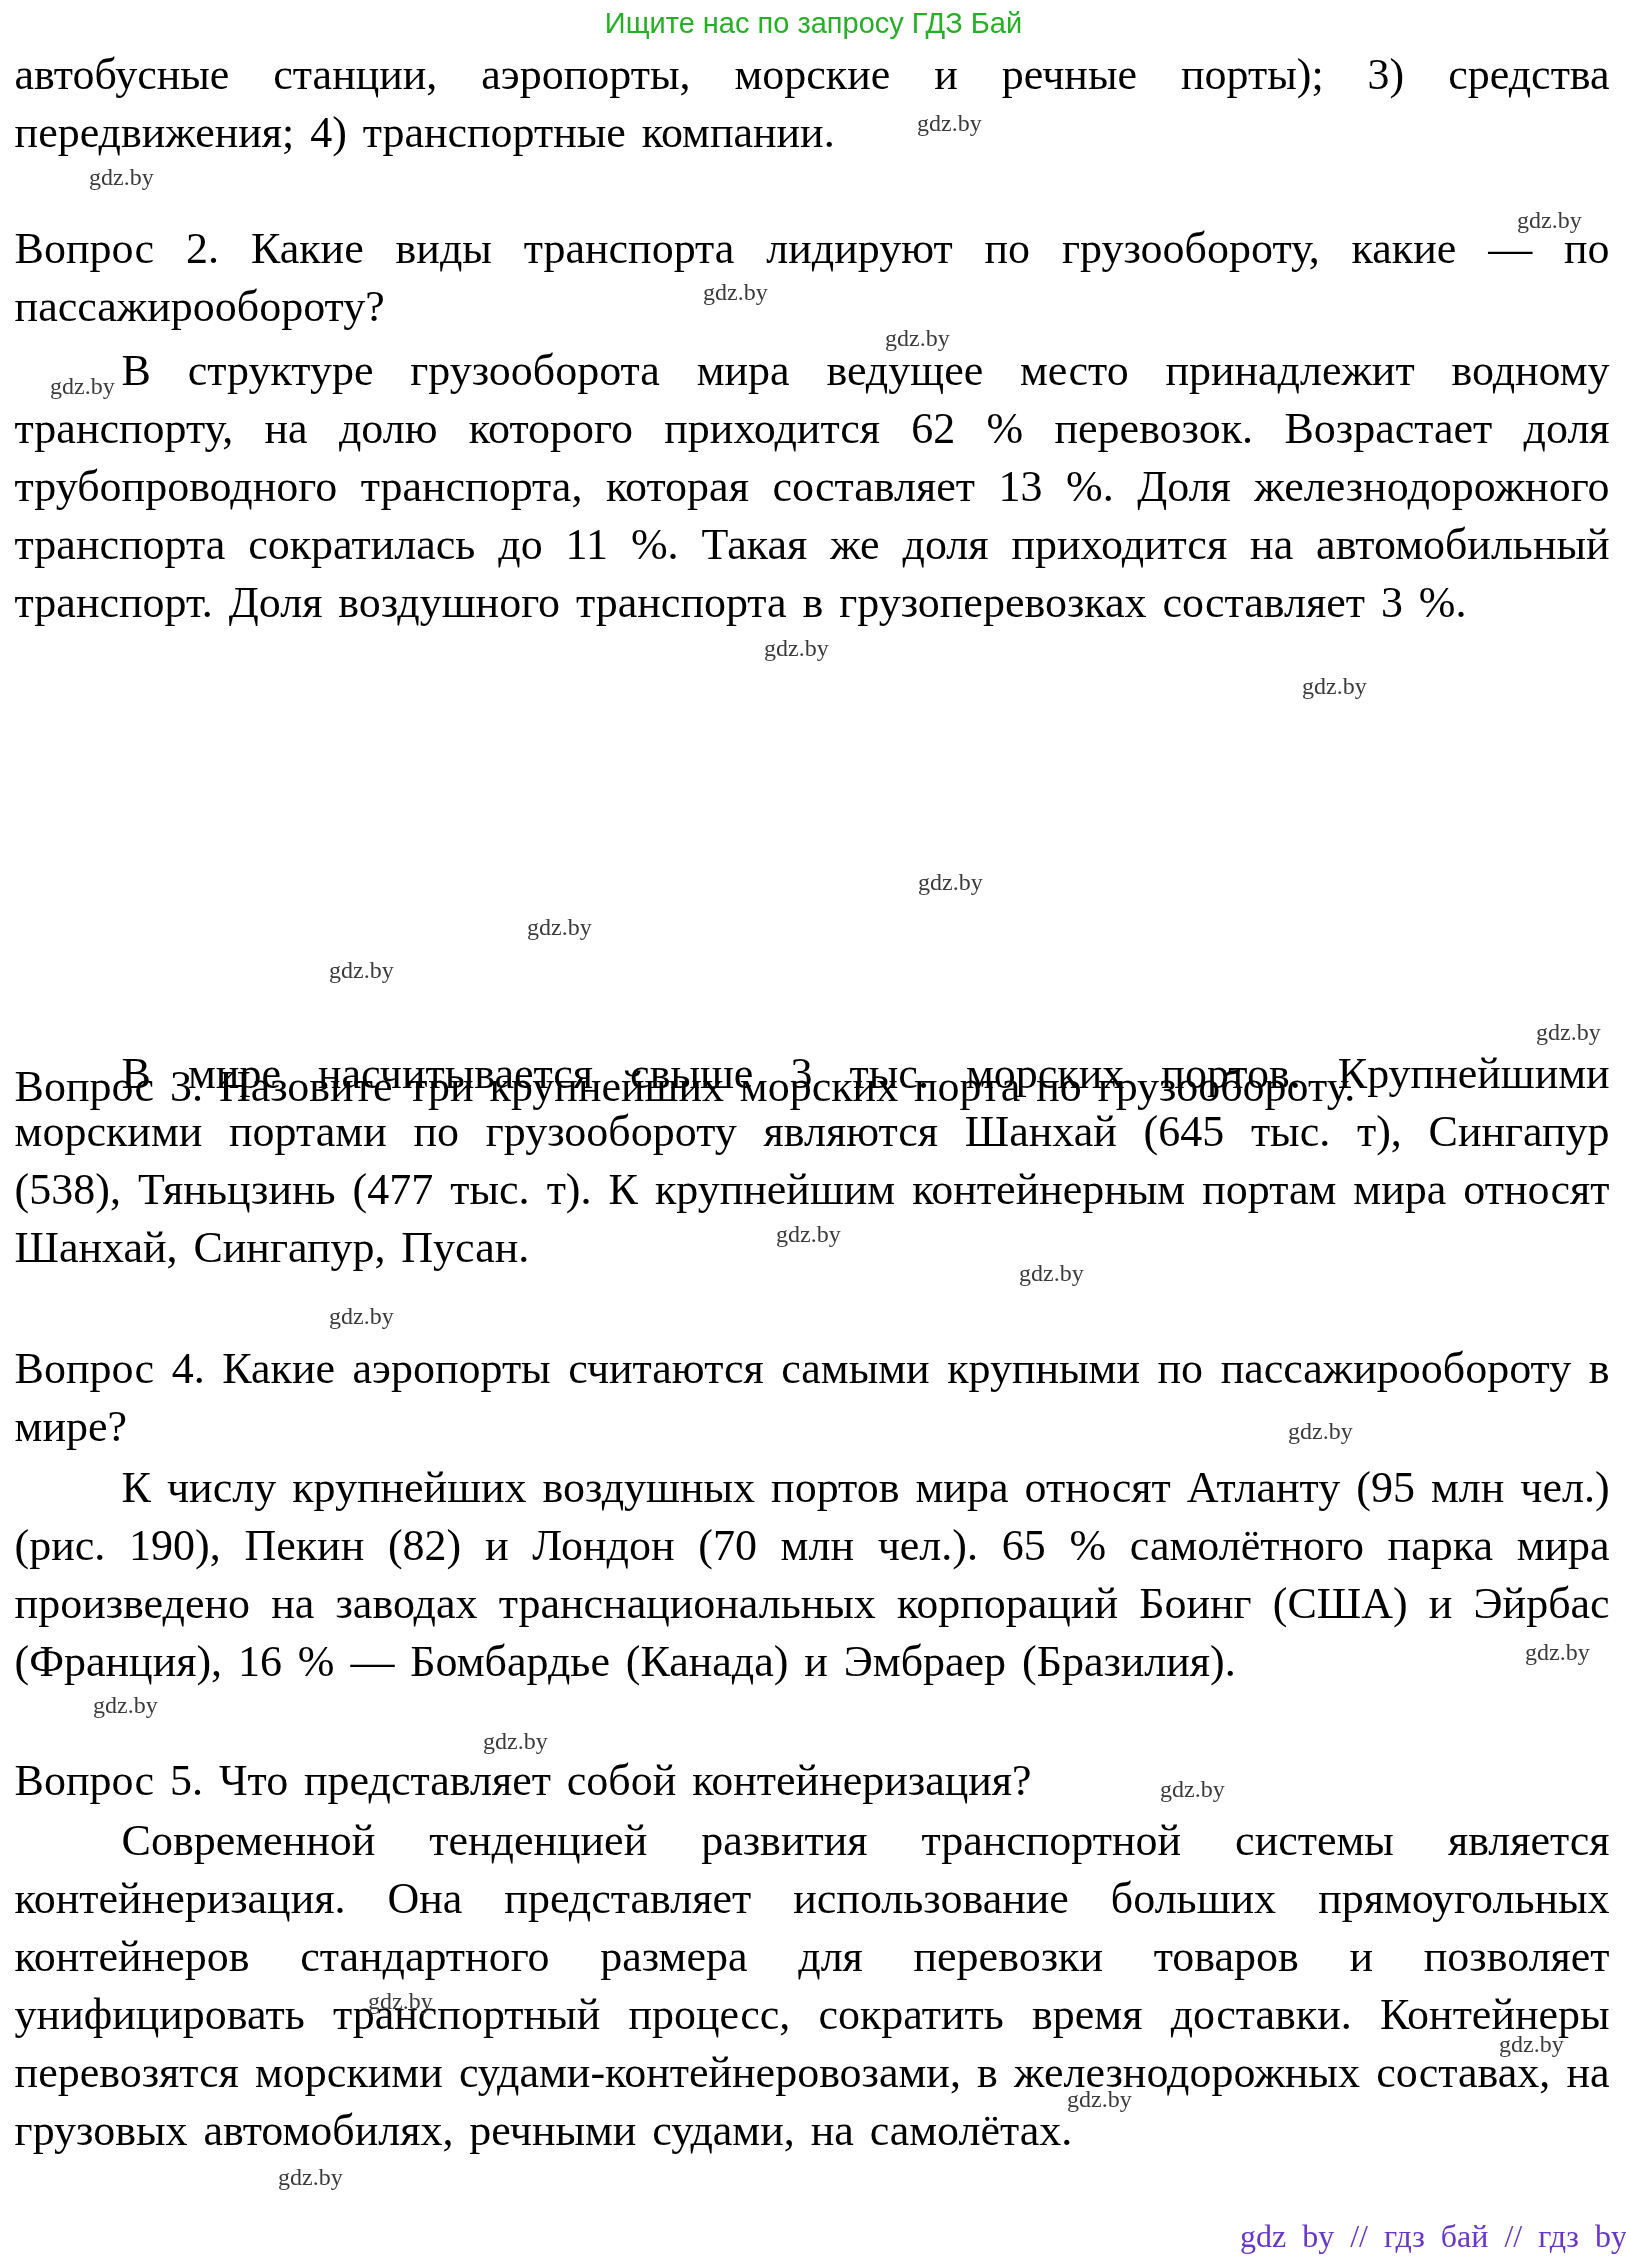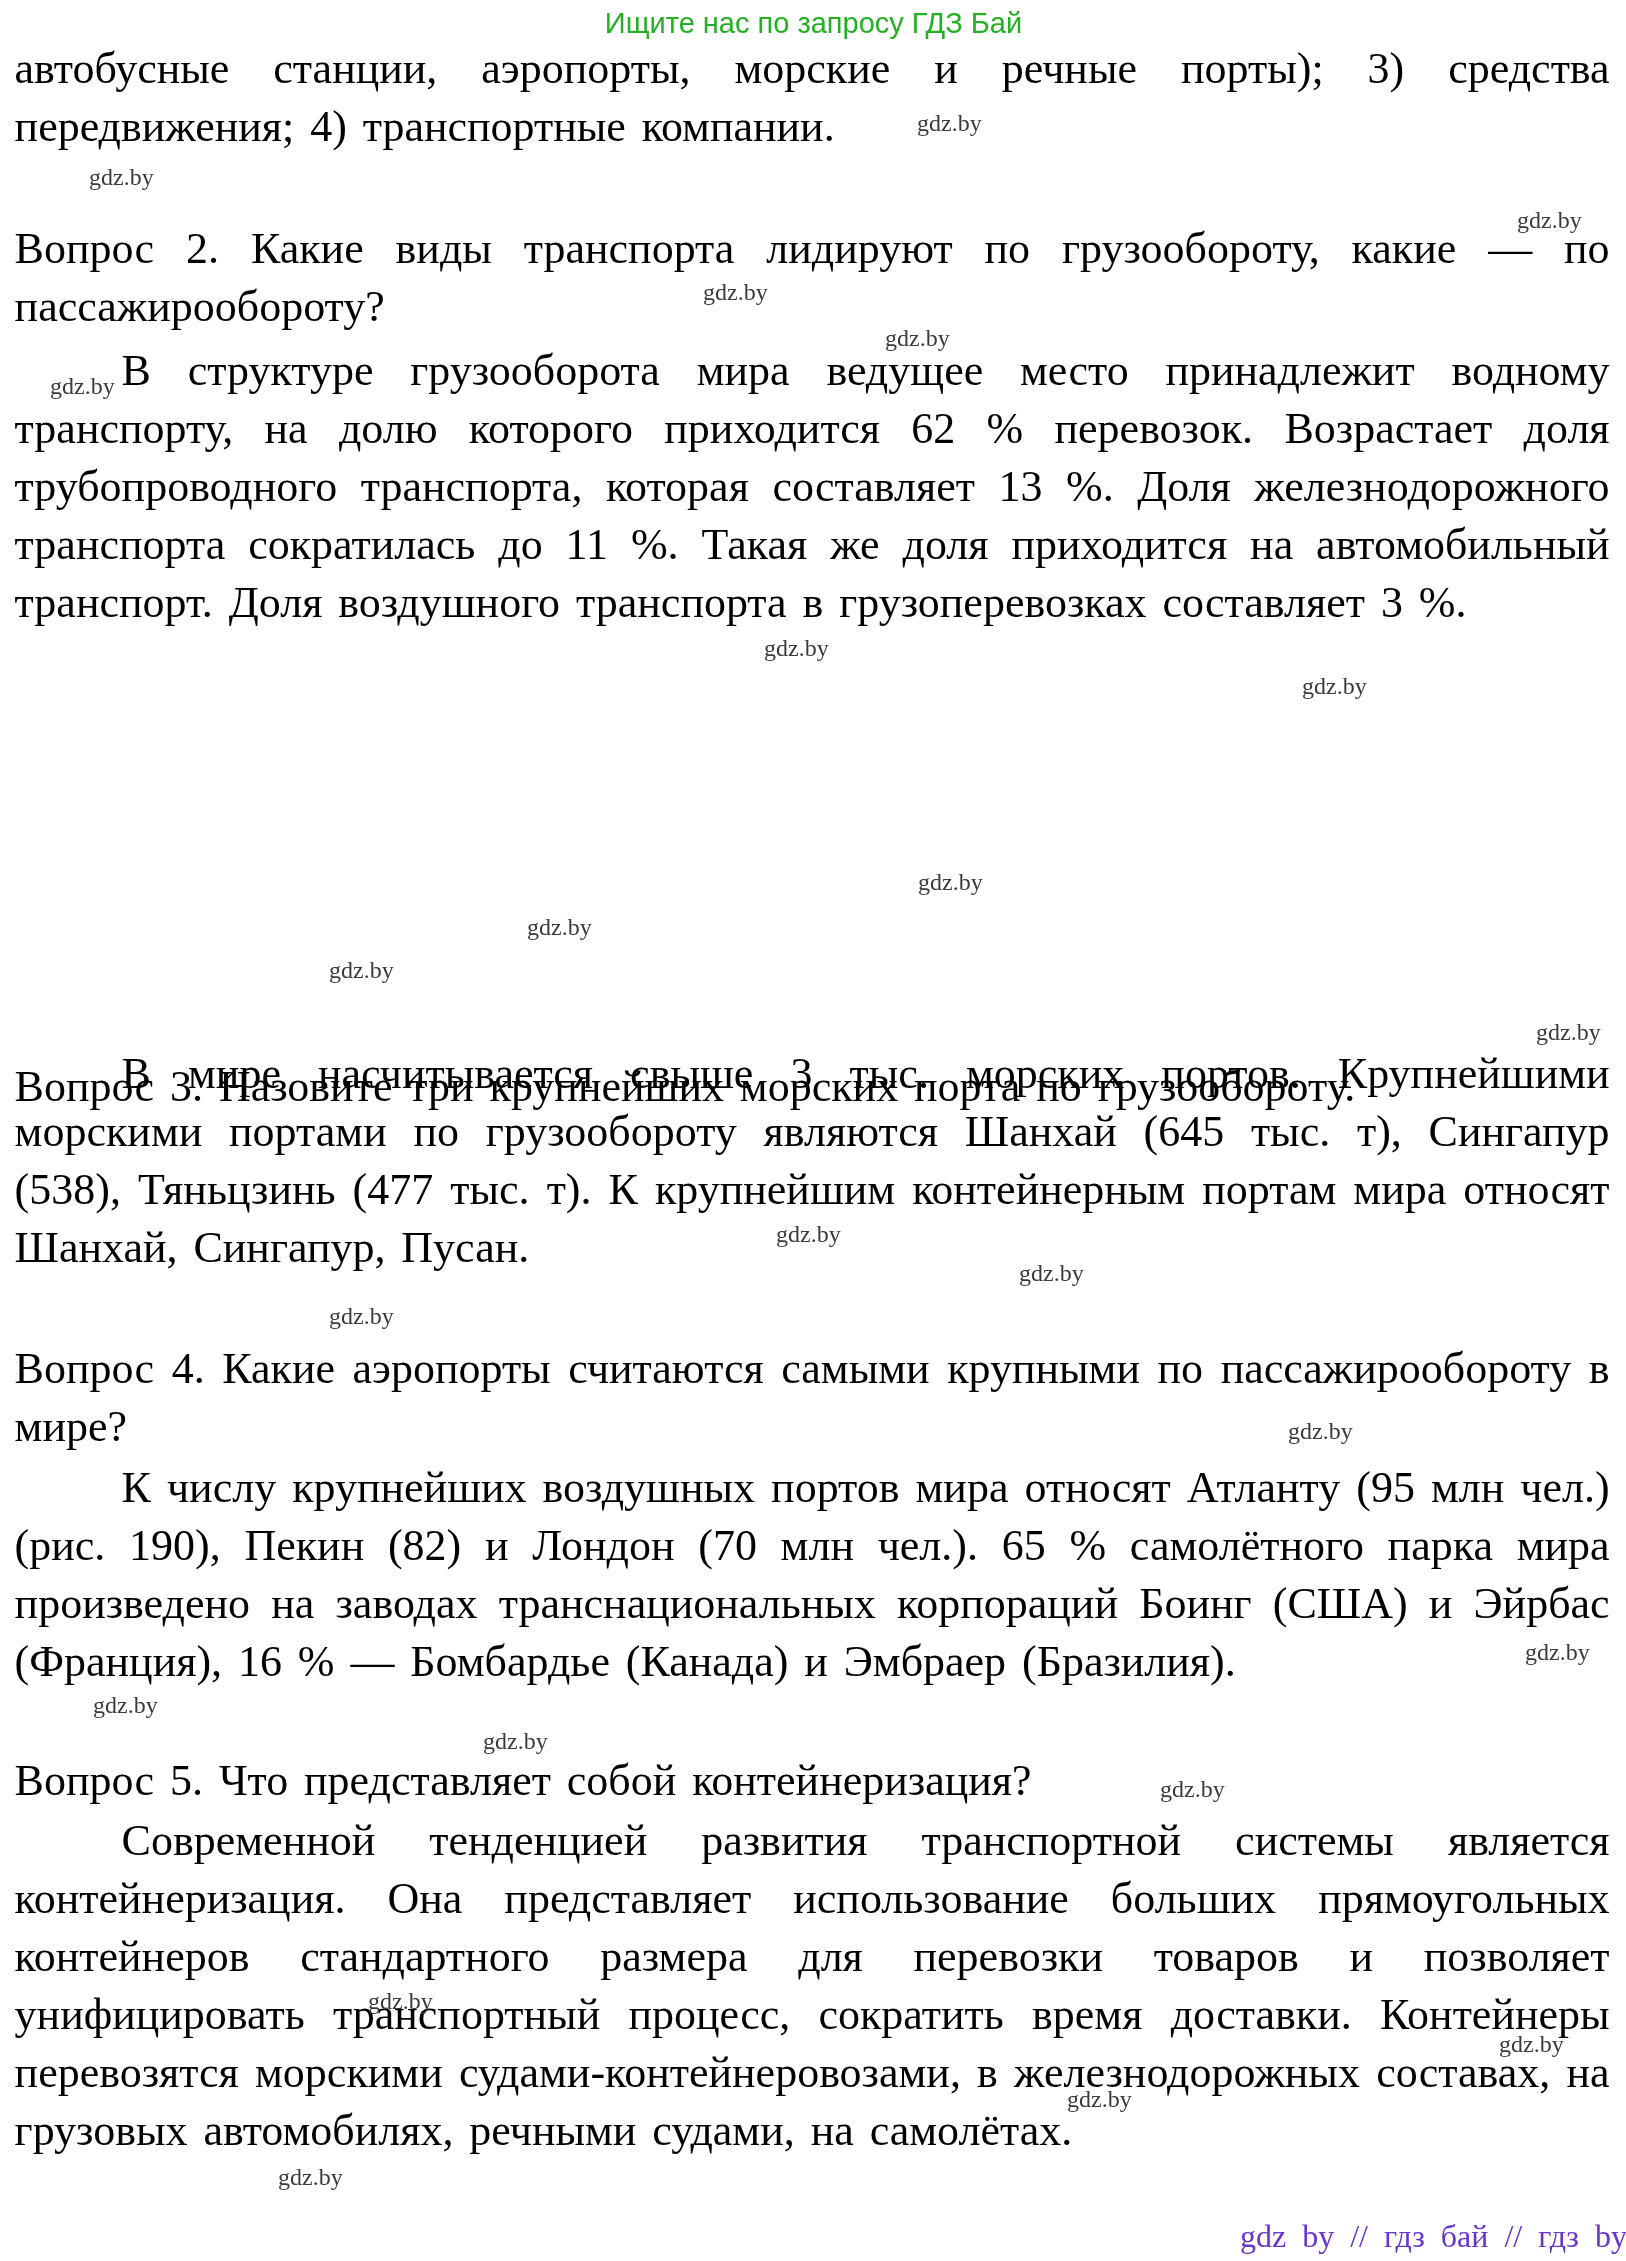--- a/index.html
+++ b/index.html
@@ -56,21 +56,21 @@
     word-spacing: 8px;
   }
 </style>
 </head>
 <body>
 
 <div class="page">
 
   <div class="promo">Ищите нас по запросу ГДЗ Бай</div>
 
-  <div class="block" style="top: 40px;">автобусные станции, аэропорты, морские и речные порты); 3) средства передвижения; 4) транспортные компании.</div>
+  <div class="block" style="top: 46px;">автобусные станции, аэропорты, морские и речные порты); 3) средства передвижения; 4) транспортные компании.</div>
 
   <div class="block heading" style="top: 220px;">Вопрос 2. Какие виды транспорта лидируют по грузообороту, какие — по пассажирообороту?</div>
   <div class="block para" style="top: 342px;">В структуре грузооборота мира ведущее место принадлежит водному транспорту, на долю которого приходится 62 % перевозок. Возрастает доля трубопроводного транспорта, которая составляет 13 %. Доля железнодорожного транспорта сократилась до 11 %. Такая же доля приходится на автомобильный транспорт. Доля воздушного транспорта в грузоперевозках составляет 3 %.</div>
 
   <div class="block heading" style="top: 1022px; margin-top: 36px;">Вопрос 3. Назовите три крупнейших морских порта по грузообороту.</div>
   <div class="block para" style="top: 1045px;">В мире насчитывается свыше 3 тыс. морских портов. Крупнейшими морскими портами по грузообороту являются Шанхай (645 тыс. т), Сингапур (538), Тяньцзинь (477 тыс. т). К крупнейшим контейнерным портам мира относят Шанхай, Сингапур, Пусан.</div>
 
   <div class="block heading" style="top: 1340px;">Вопрос 4. Какие аэропорты считаются самыми крупными по пассажирообороту в мире?</div>
   <div class="block para" style="top: 1459px;">К числу крупнейших воздушных портов мира относят Атланту (95 млн чел.) (рис. 190), Пекин (82) и Лондон (70 млн чел.). 65 % самолётного парка мира произведено на заводах транснациональных корпораций Боинг (США) и Эйрбас (Франция), 16 % — Бомбардье (Канада) и Эмбраер (Бразилия).</div>
 

